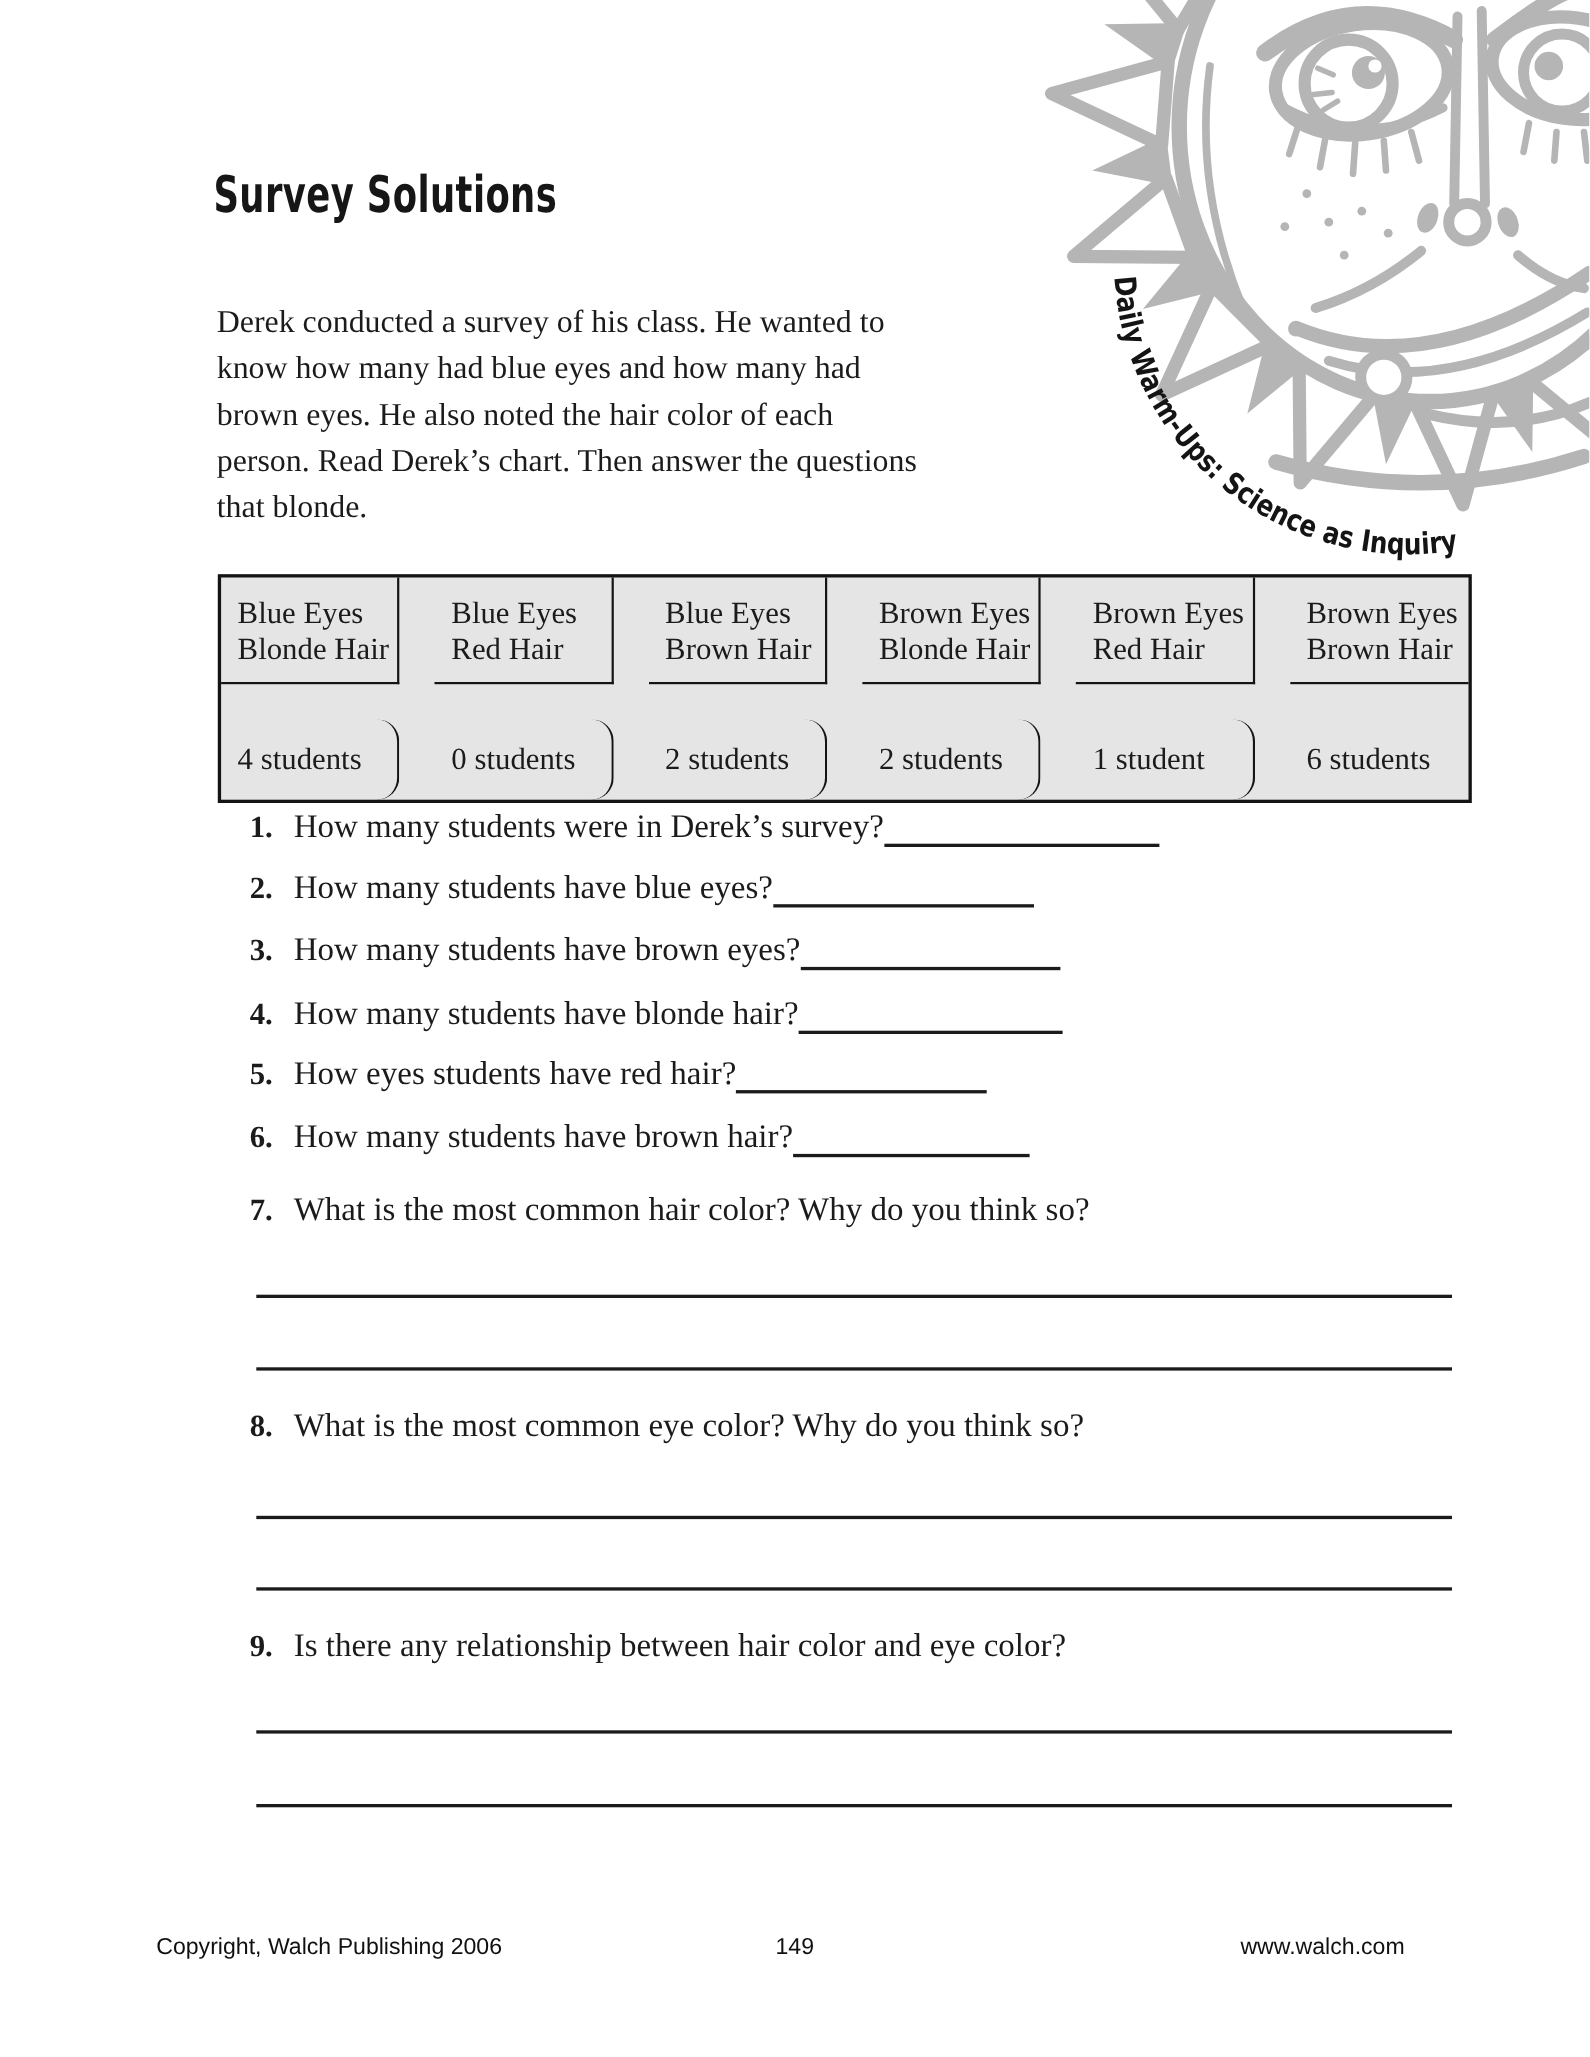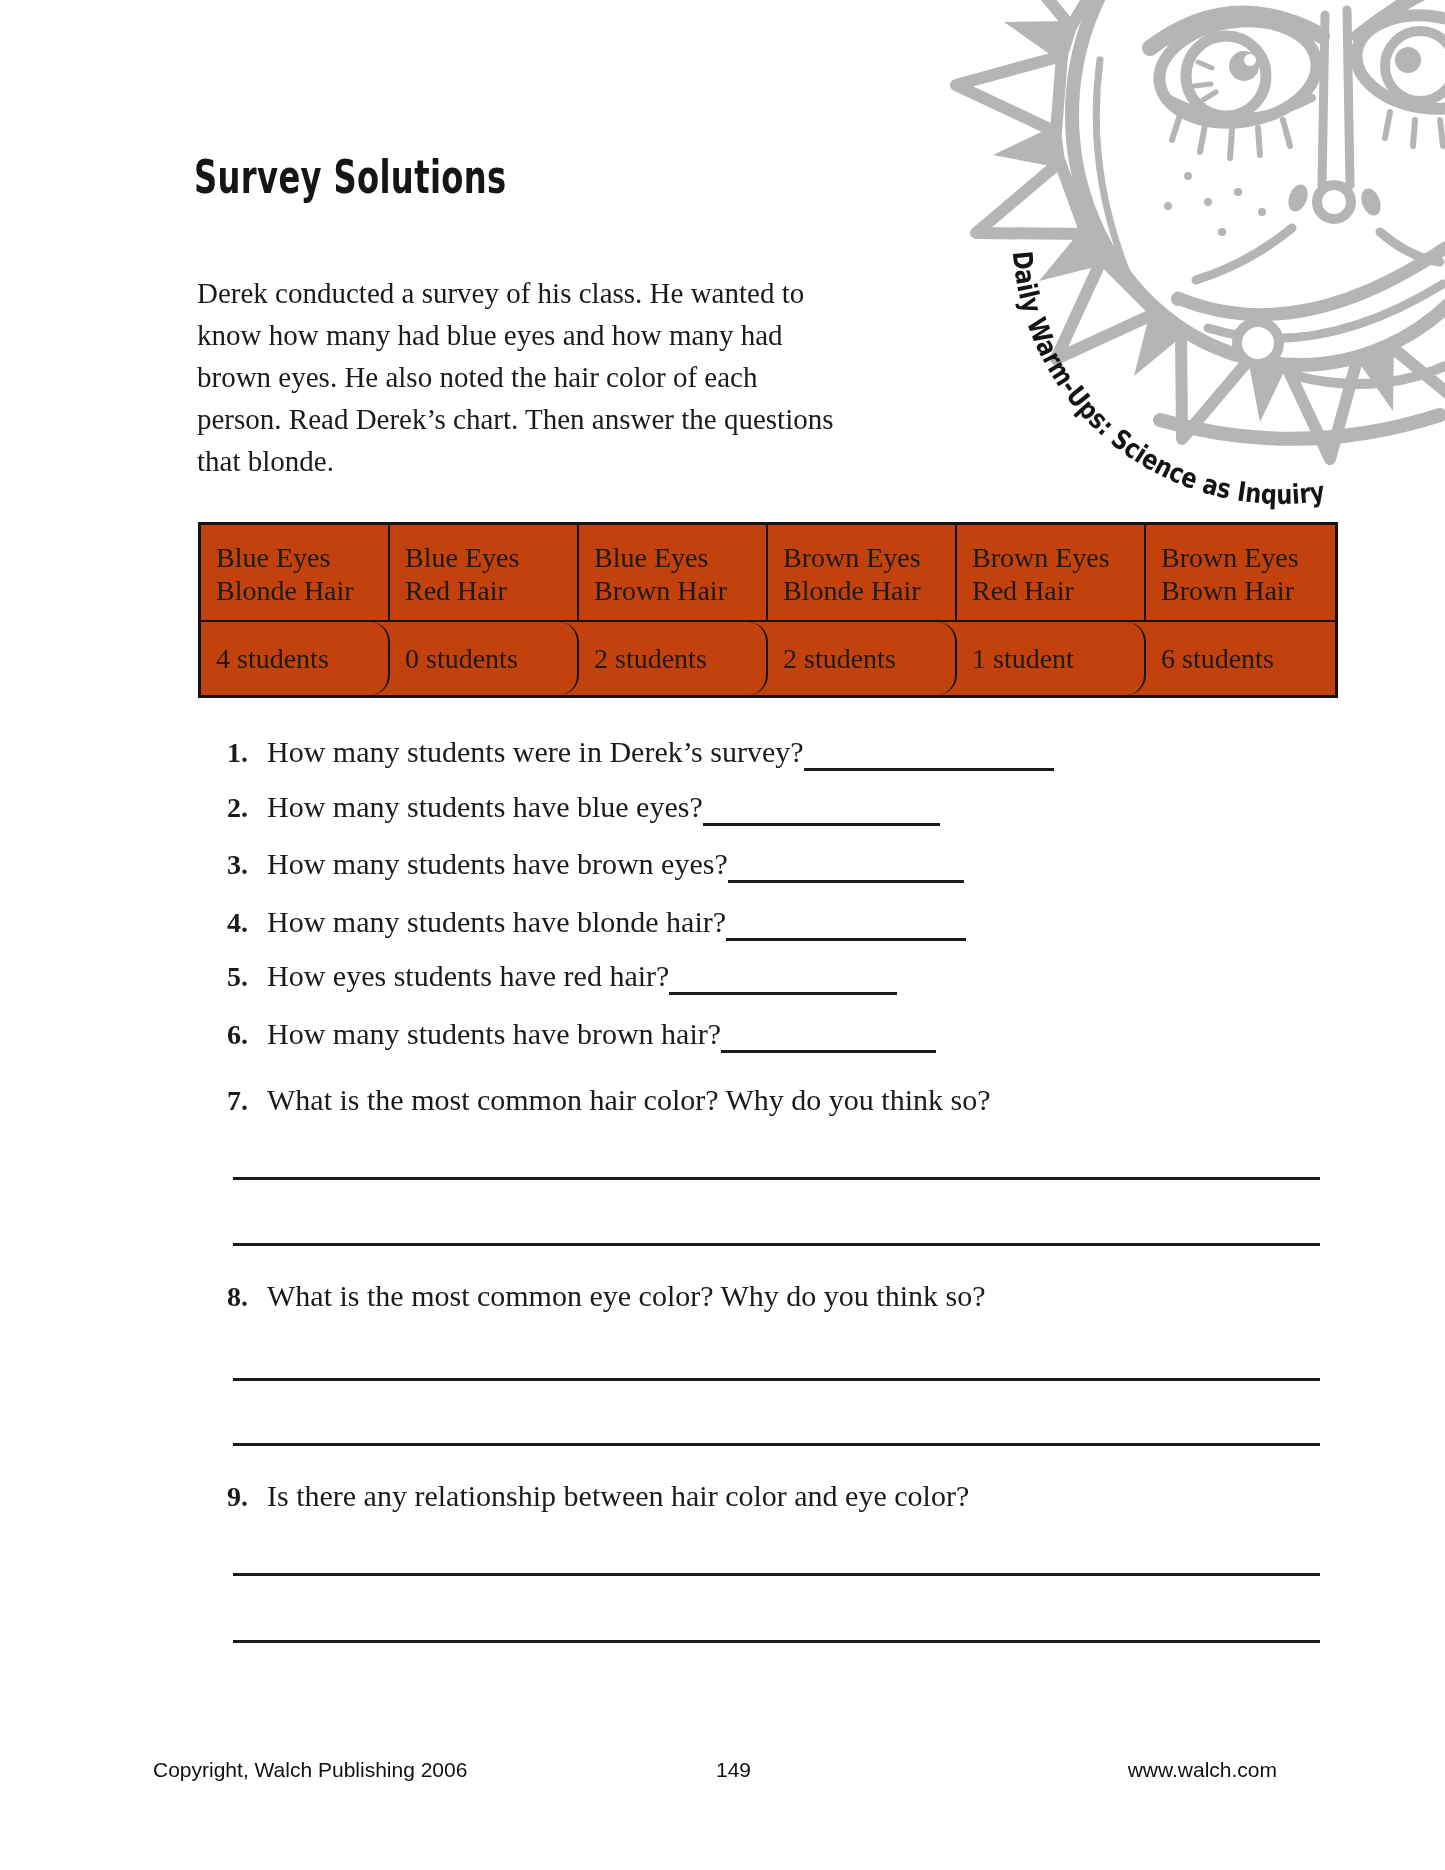--- a/index.html
+++ b/index.html
@@ -28,21 +28,21 @@
 
   
   .intro { position:absolute; left:197px; top:272px; font-size:29px; line-height:42px; }
   .intro div { white-space:nowrap;font-family:Liberation Serif, serif; }
 
   
   .stable {
     position:absolute; left:198px; top:522px; width:1140px;
     border:3px solid #141414;
     display:grid; grid-template-columns:repeat(6, 1fr);
-    box-sizing:border-box; background:#c2410c;
+    box-sizing:border-box; background:#e5e5e5;gap:32px;
   }
   .hc {
     height:97px; box-sizing:border-box;
     border-right:2.5px solid #141414; border-bottom:2.5px solid #141414;
     padding:16px 4px 0 15px; font-size:28px; line-height:33px;
   }
   .dc {
     height:73px; box-sizing:border-box;
     border-right:2.5px solid #141414;
     padding-left:15px; font-size:28px; line-height:73px;border-radius:20px;
@@ -70,21 +70,21 @@
   .l8a{top:1378px} .l8b{top:1443px}
   .l9a{top:1573px} .l9b{top:1640px}
   .q1{top:733px} .q2{top:788px} .q3{top:845px}
   .q4{top:903px} .q5{top:957px} .q6{top:1015px}
   .q7{top:1081px} .q8{top:1277px} .q9{top:1477px}
 
   
   .footer span {
     position:absolute; top:1758px;
     font-family:"Liberation Sans", sans-serif;
-    font-size:21px; color:#101010; white-space:nowrap;margin-left:11px;
+    font-size:21px; color:#101010; white-space:nowrap;
   }
   .foot-left  { left:142px; }
   .foot-center{ left:50%; transform:translateX(-50%); }
   .foot-right { right:168px; }
 </style>
 </head>
 <body>
 
 <div class="page">
 

